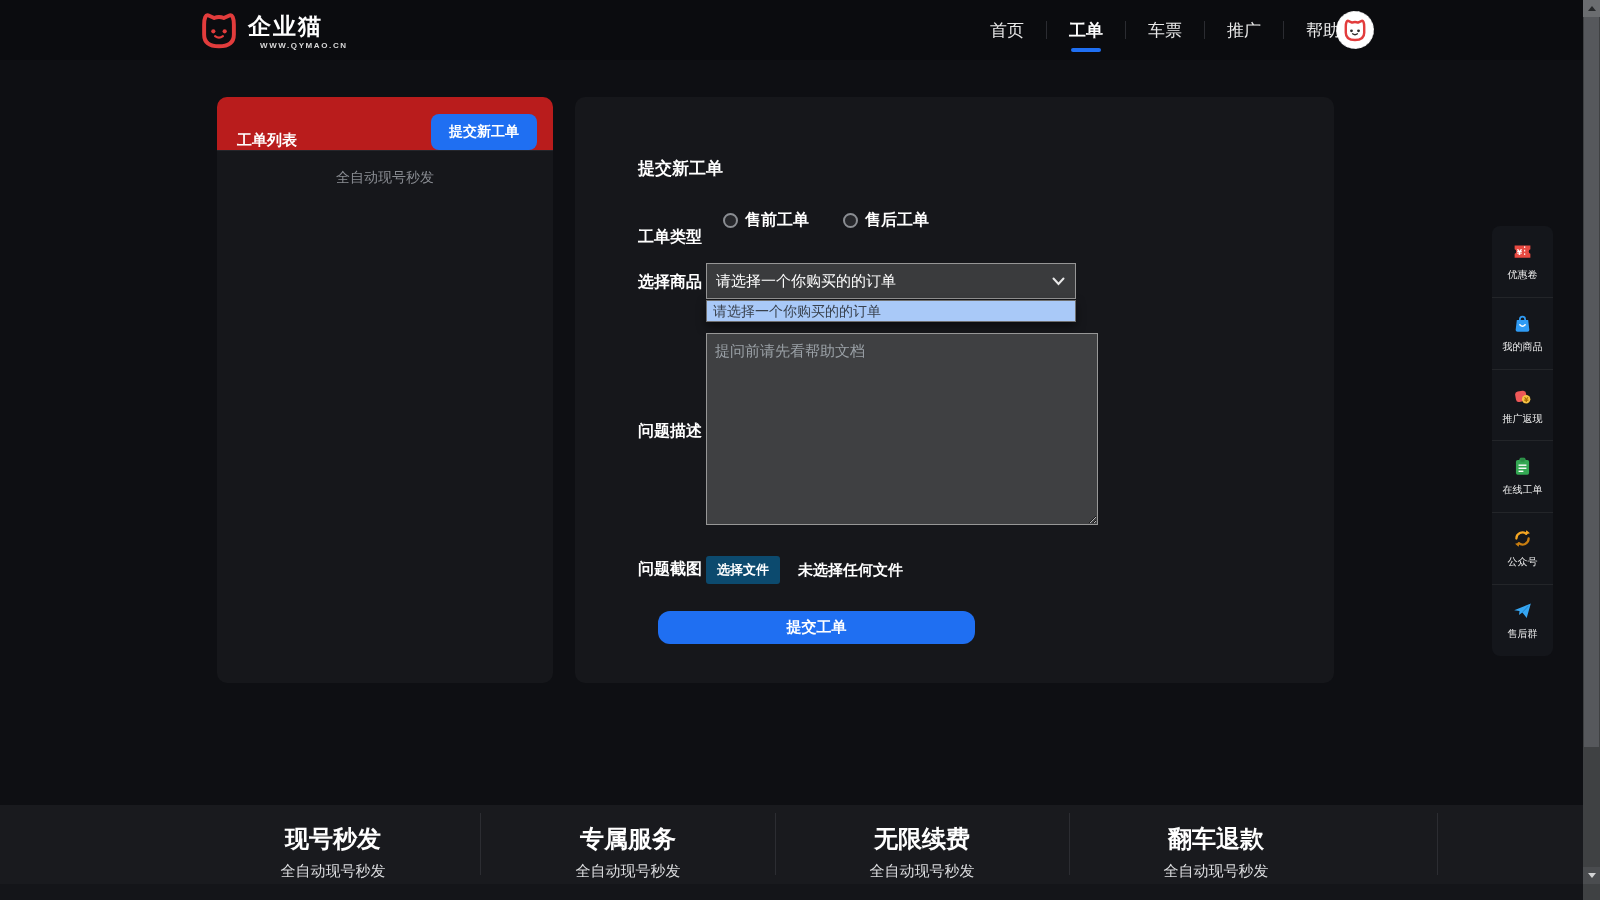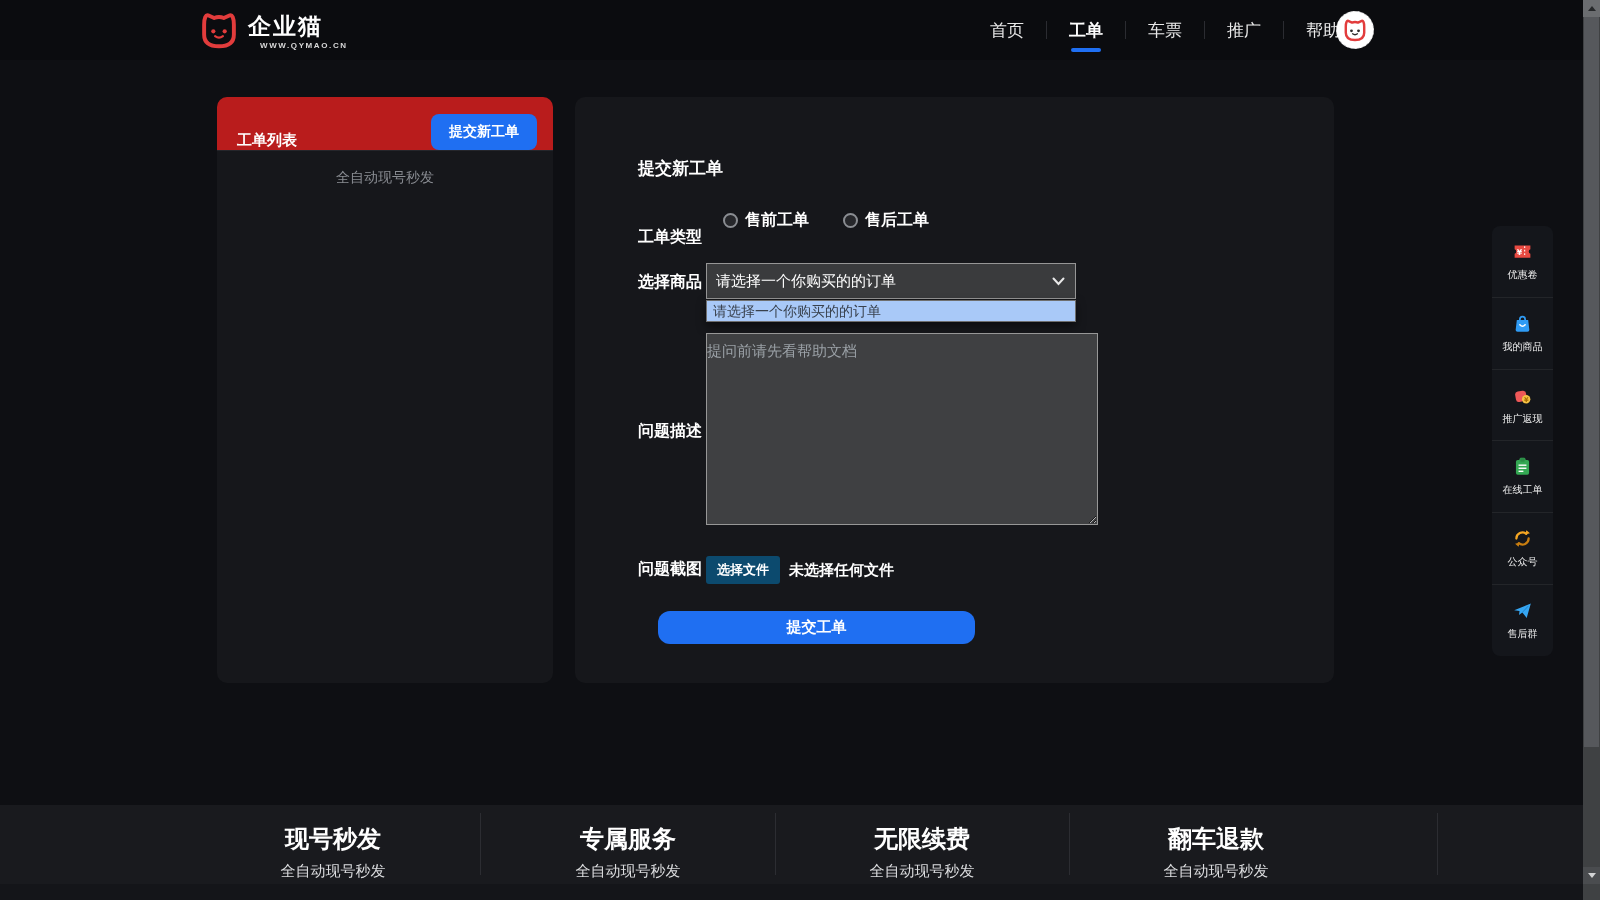--- a/index.html
+++ b/index.html
@@ -50,27 +50,27 @@
     background:#3a3b3d; border:1px solid #969696; display:flex; align-items:center;
     justify-content:space-between; padding:0 10px 0 9px; cursor:pointer; }
   .select-text { font-size:15px; color:#fff; }
   .dropdown { position:absolute; left:131px; top:203px; width:370px; background:#2b2c2e;
     border:1px solid #6f6f6f; box-shadow:0 4px 10px rgba(0,0,0,.5); }
   .dropdown-option { height:20px; line-height:20px; background:#a9c9f8; color:#39414d;
     font-size:14px; padding:0 6px; cursor:pointer; }
 
   .desc-textarea { position:absolute; left:131px; top:236px; width:392px; height:192px;
     background:#3f4042; border:1px solid #979797; color:#e4e4e4; font-size:15px;
-    padding:8px 0; font-family:inherit; resize:both; }
+    padding:8px 8px; font-family:inherit; resize:both; }
   .desc-textarea::placeholder { color:#9aa0a6; }
 
   .file-row { position:absolute; left:131px; top:459px; display:flex; align-items:center; }
   .file-btn { background:#0c4a6e; color:#fff; border:none; border-radius:3px;
     font-size:13px; font-weight:bold; padding:5px 11px; cursor:pointer; font-family:inherit; }
-  .file-status { margin-left:9px; font-size:15px; font-weight:bold; color:#fff; }
+  .file-status { margin-left:18px; font-size:15px; font-weight:bold; color:#fff; }
 
   .submit-btn { position:absolute; left:83px; top:514px; width:317px; height:33px;
     background:#1f6ff2; color:#fff; border:none; border-radius:12px; font-size:15px;
     font-weight:bold; cursor:pointer; font-family:inherit; }
 
   
   .side-widget { position:absolute; left:1492px; top:226px; width:61px; height:430px;
     background:#14161b; border-radius:8px; display:flex; flex-direction:column; overflow:hidden; }
   .side-item { flex:1; display:flex; flex-direction:column; align-items:center;
     justify-content:center; cursor:pointer; border-bottom:1px solid #232529; }

